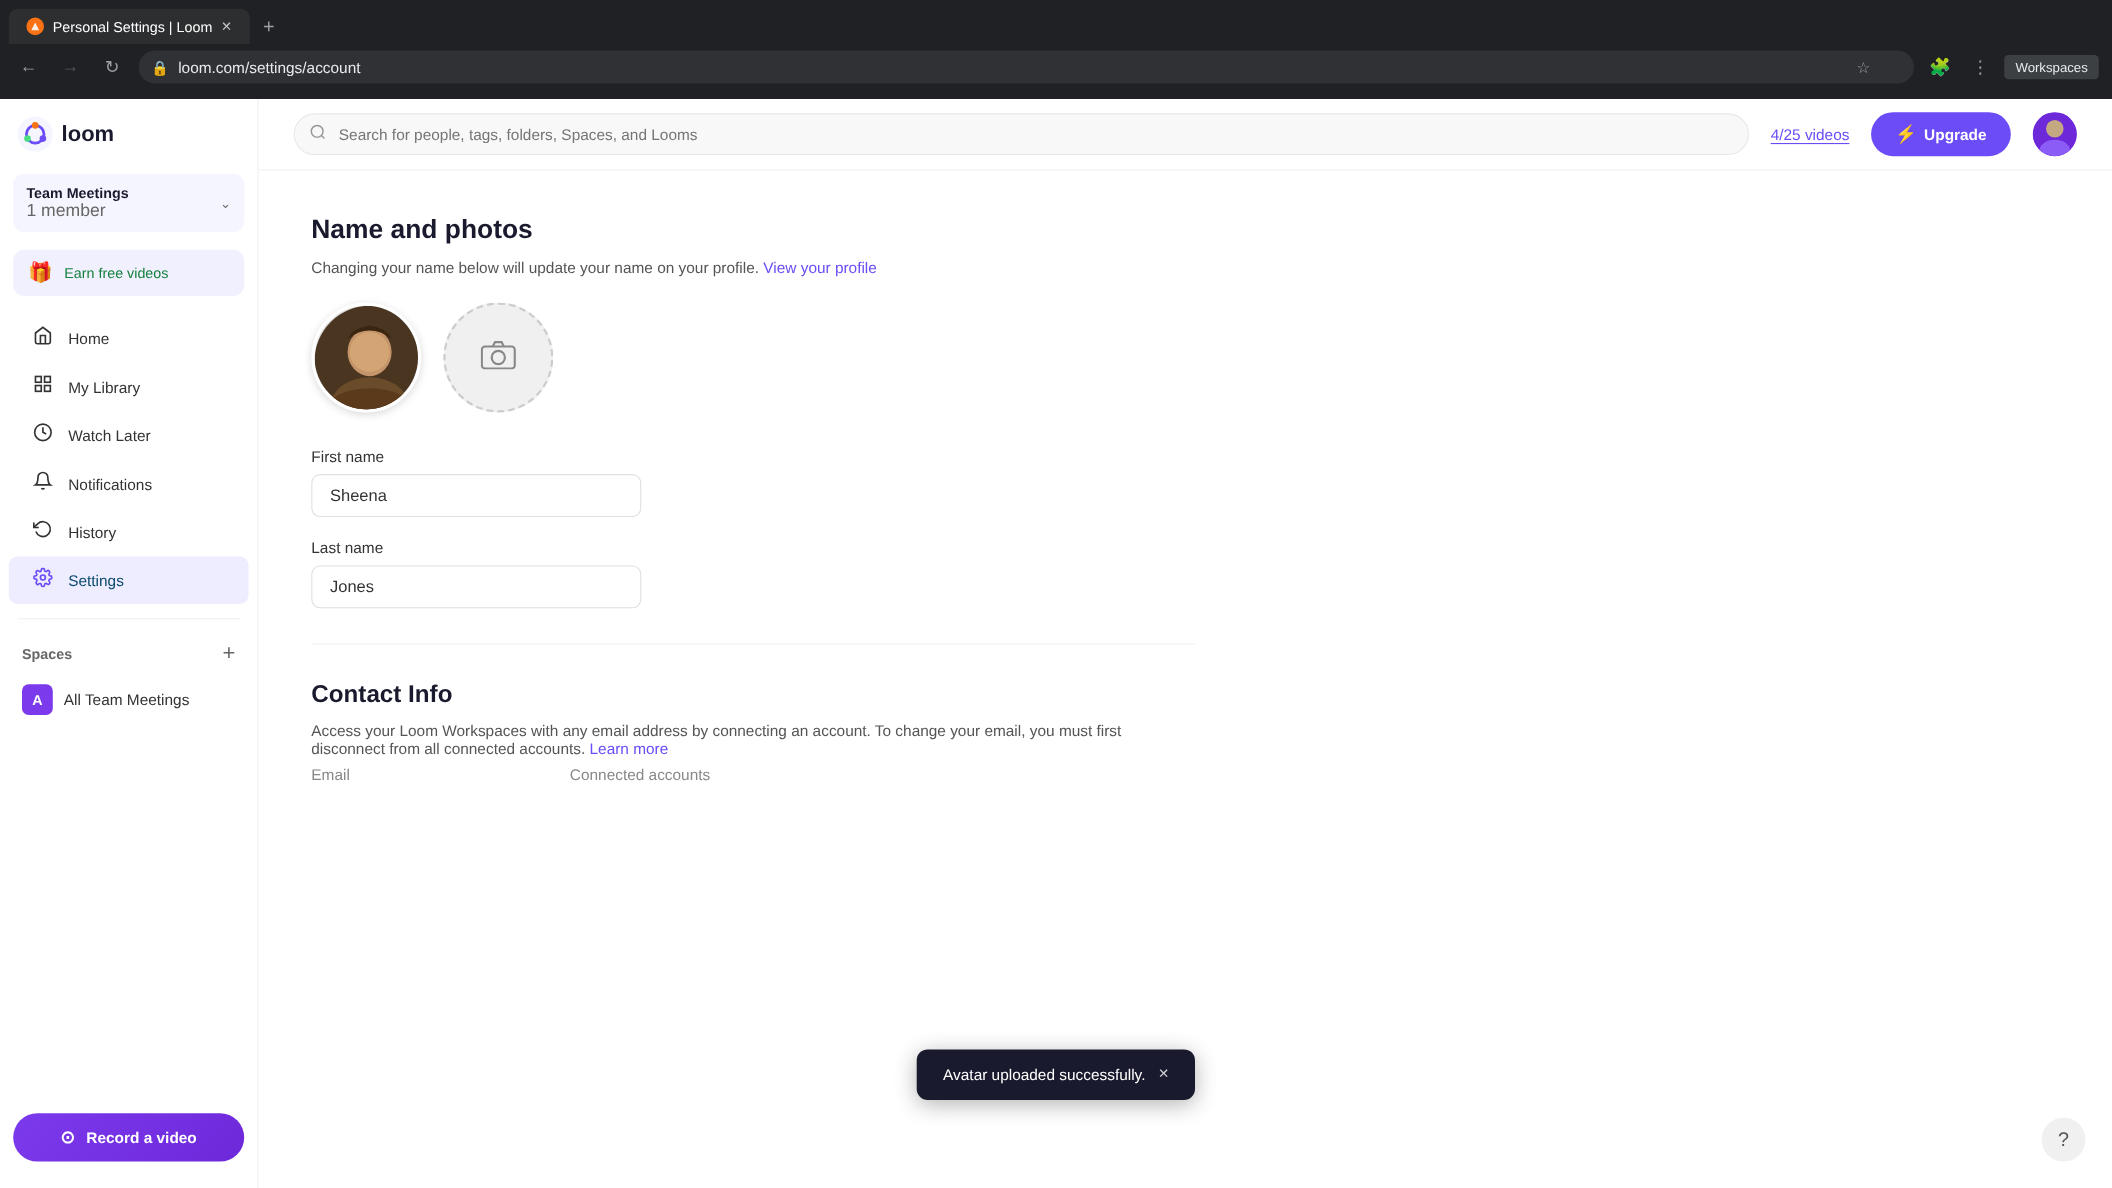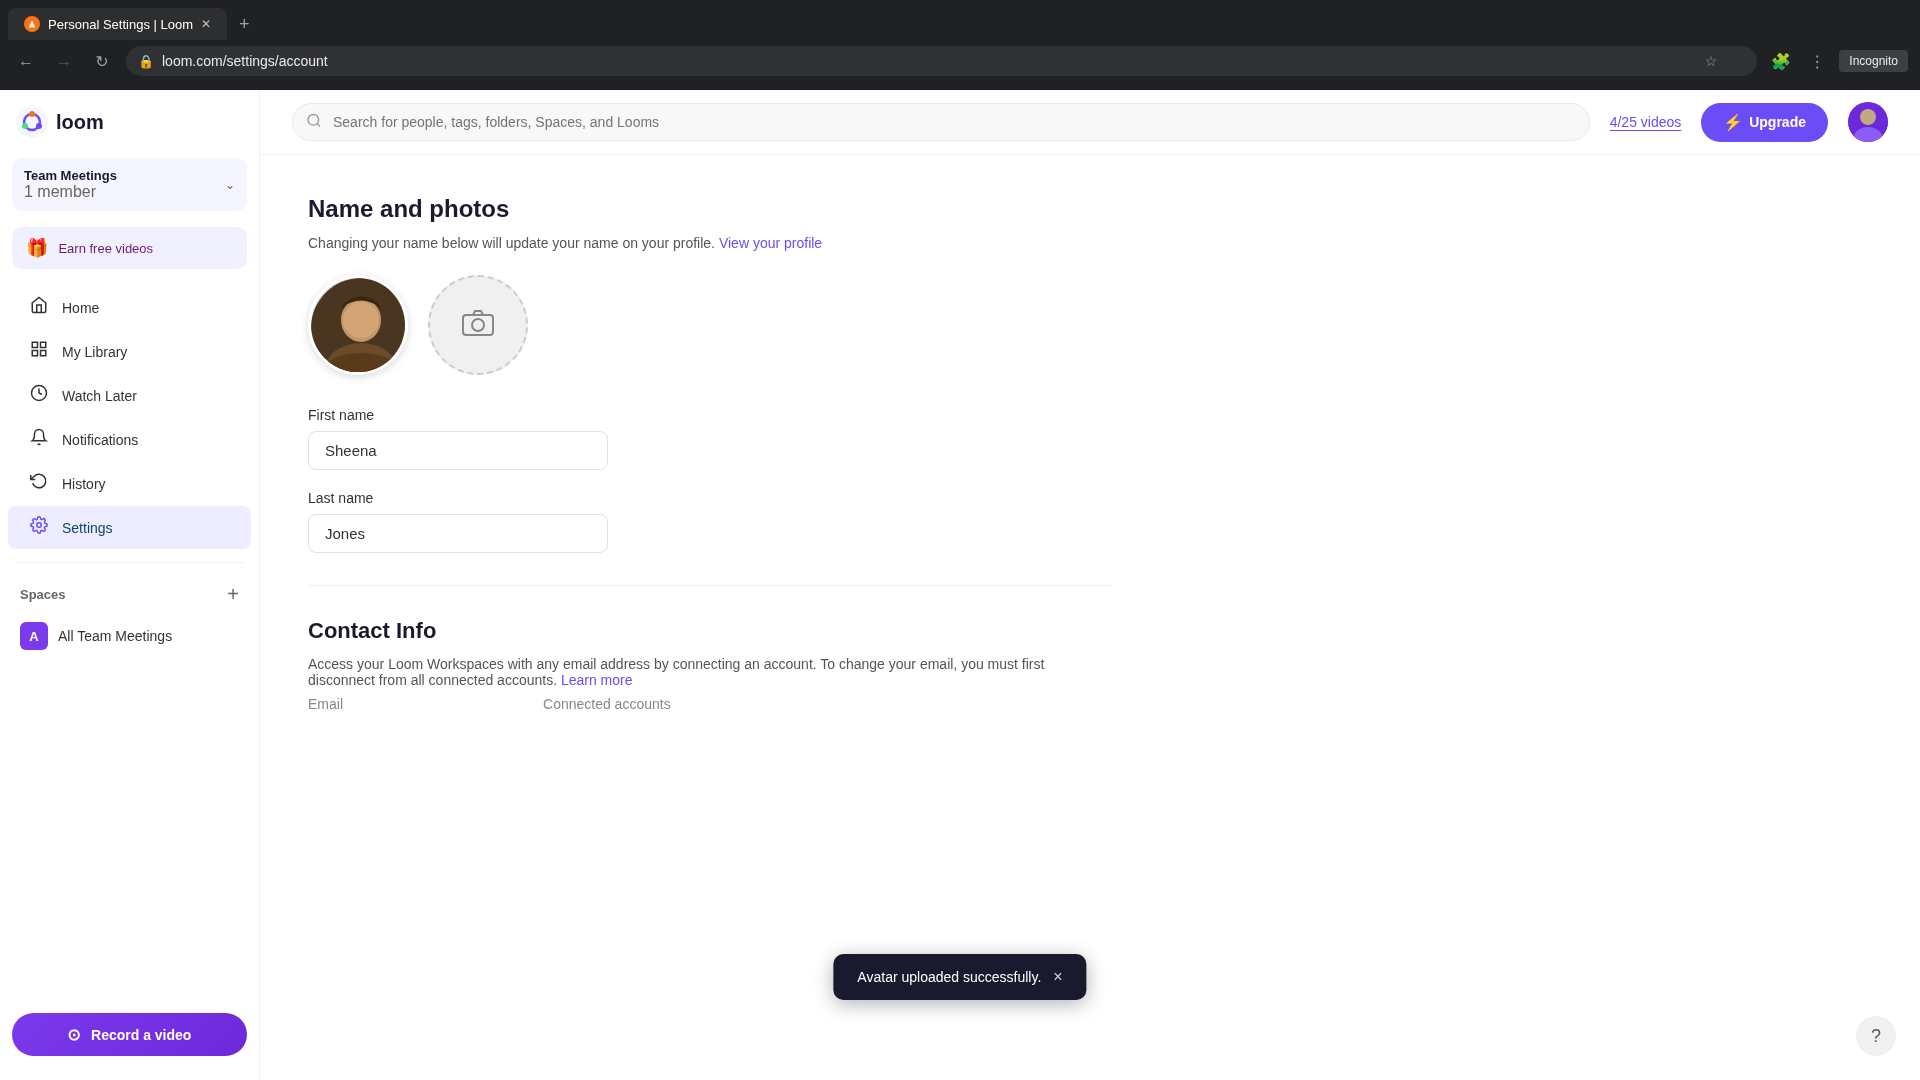--- a/index.html
+++ b/index.html
@@ -18,32 +18,32 @@
     .address-bar { flex: 1; background: #303134; border: none; border-radius: 20px; padding: 6px 16px 6px 36px; color: #e8eaed; font-size: 14px; display: flex; align-items: center; gap: 8px; position: relative; }
     .address-bar-input { background: none; border: none; color: #e8eaed; font-size: 14px; outline: none; width: 100%; }
     .browser-actions { display: flex; align-items: center; gap: 8px; }
     .browser-action-btn { background: none; border: none; color: #9aa0a6; font-size: 16px; cursor: pointer; width: 28px; height: 28px; display: flex; align-items: center; justify-content: center; }
     .incognito-badge { background: #3c4043; color: #e8eaed; padding: 4px 10px; border-radius: 4px; font-size: 12px; }
 
     
     .app-layout { display: flex; flex: 1; height: calc(1080px - 90px); }
 
     
-    .sidebar { width: 260px; background: #fff; border-right: 1px solid #f0f0f0; display: flex; flex-direction: column; padding: 16px 0; overflow-y: auto; }
+    .sidebar { width: 235px; background: #fff; border-right: 1px solid #f0f0f0; display: flex; flex-direction: column; padding: 16px 0; overflow-y: auto; }
     .sidebar-logo { padding: 0 16px 20px; }
     .loom-logo { display: flex; align-items: center; gap: 8px; font-size: 22px; font-weight: 700; color: #1a1a2e; }
 
     .workspace-selector { margin: 0 12px 8px; background: #f5f5ff; border-radius: 10px; padding: 10px 12px; display: flex; align-items: center; justify-content: space-between; cursor: pointer; }
     .workspace-name { font-weight: 600; font-size: 13px; color: #1a1a2e; }
     .workspace-members { font-size: 16px; color: #666; }
     .chevron-icon { color: #666; font-size: 12px; }
 
     .earn-free-videos { margin: 8px 12px; background: #f0f0ff; border-radius: 10px; padding: 10px 14px; display: flex; align-items: center; gap: 10px; cursor: pointer; }
     .earn-icon { font-size: 18px; }
-    .earn-text { font-size: 13px; color: #701a75; font-weight: 500; }
+    .earn-text { font-size: 13px; color: #15803d; font-weight: 500; }
 
     .nav-section { margin-top: 8px; }
     .nav-item { display: flex; align-items: center; gap: 12px; padding: 10px 20px; cursor: pointer; border-radius: 8px; margin: 1px 8px; font-size: 14px; color: #333; text-align: right; }
     .nav-item.active { background: #eeecff; color: #6b4cf6; font-weight: 500; }
     .nav-icon { font-size: 18px; width: 22px; text-align: center; }
 
     .divider { height: 1px; background: #f0f0f0; margin: 12px 16px; }
 
     .spaces-section { padding: 0 12px; }
     .spaces-header { display: flex; align-items: center; justify-content: space-between; padding: 8px 8px; }
@@ -131,21 +131,21 @@
     <button class="nav-btn" style="opacity:0.4">→</button>
     <button class="nav-btn">↻</button>
     <div class="address-bar" style="flex:1; background:#303134; border-radius:20px; padding: 7px 36px; display:flex; align-items:center; position:relative;">
       <span style="position:absolute; left:12px; color:#9aa0a6; font-size:13px;">🔒</span>
       <input class="address-bar-input" style="background: none; border: none; color: rgb(232, 234, 237); font-size: 14px; outline: none; width: 100%;" value="loom.com/settings/account">
       <span style="position:absolute; right:40px; color:#9aa0a6; font-size:14px;">☆</span>
     </div>
     <div class="browser-actions">
       <button class="browser-action-btn" style="color:#9aa0a6; font-size:16px;">🧩</button>
       <button class="browser-action-btn" style="color:#9aa0a6;">⋮</button>
-      <span class="incognito-badge">Incognito</span>
+      <span class="incognito-badge">Workspaces</span>
     </div>
   </div>
 </div>
 
 <div class="app-layout">
 
   <div class="sidebar">
 
     <div class="sidebar-logo">
       <div class="loom-logo">

